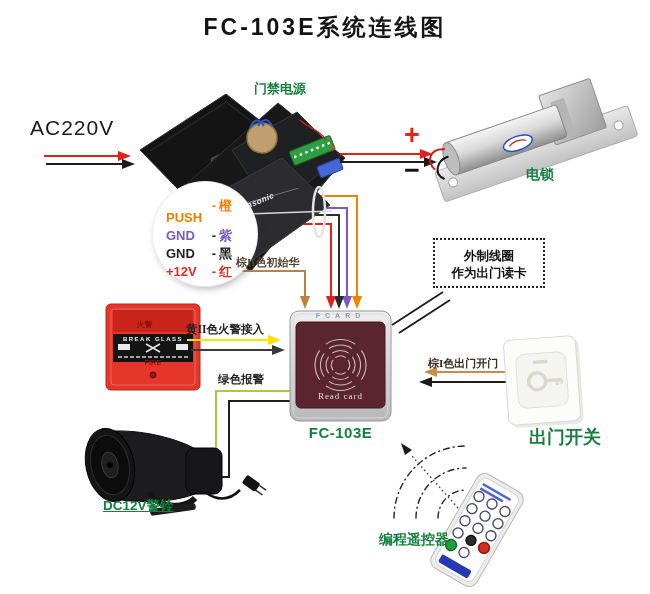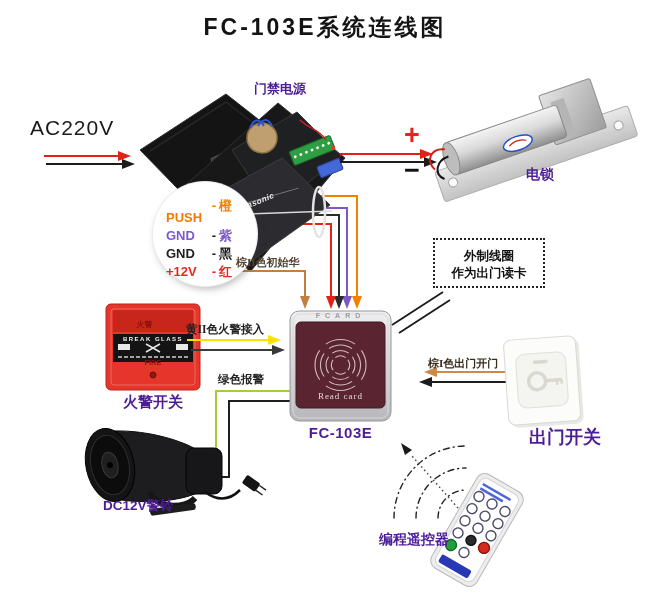--- a/index.html
+++ b/index.html
@@ -1,35 +1,35 @@
 <!DOCTYPE html>
 <html><head>
 <meta charset="utf-8">
 <style>
   html,body{margin:0;padding:0;background:#ffffff;}
   #canvas{position:relative;width:650px;height:594px;background:#ffffff;overflow:hidden;
           font-family:"Liberation Sans",sans-serif;}
   #wiring{position:absolute;left:0;top:0;}
-  .lbl{position:absolute;color:#4c1d95;white-space:nowrap;}
+  .lbl{position:absolute;color:#15803d;white-space:nowrap;}
   .sans{font-family:"Liberation Sans",sans-serif;}
   .serif{font-family:"Liberation Serif",serif;}
   .b{font-weight:bold;}
   .ctr{text-align:center;}
   #title{left:0;top:12px;width:650px;text-align:center;font-size:23px;font-weight:bold;letter-spacing:3px;color:#141414;}
   #psu-label{left:230px;top:80px;width:100px;font-size:13px;}
   #ac220v{left:30px;top:116px;font-size:21px;letter-spacing:1px;color:#1a1a1a;}
   #plus-sign{left:404px;top:120px;font-size:27px;font-weight:bold;color:#e8231c;}
   #minus-sign{left:404px;top:155px;font-size:27px;font-weight:bold;color:#111;}
   #lock-label{left:500px;top:166px;width:80px;font-size:14px;}
   #gnd-init{left:96px;top:264px;width:106px;text-align:right;font-size:12.5px;}
   #brown-init{left:236px;top:255px;font-size:11px;color:#51422f;}
   #fire-input{left:186px;top:322px;font-size:11.5px;color:#222;}
   #green-alarm{left:218px;top:372px;font-size:11.5px;color:#222;}
   #fire-label{left:104px;top:393px;width:98px;font-size:15px;}
-  #bell-label{left:103px;top:497px;font-size:13.5px;}
+  #bell-label{left:103px;top:497px;font-size:13.5px;text-decoration:underline;}
   #reader-label{left:290px;top:424px;width:101px;font-size:15px;letter-spacing:0.5px;}
   #exit-label{left:520px;top:425px;width:90px;font-size:18px;}
   #remote-label{left:379px;top:531px;font-size:14px;}
   #brown-exit{left:428px;top:356px;font-size:11px;color:#3a2d1e;}
   #coil-note{left:433px;top:238px;width:112px;height:50px;border:2px dotted #222;
              text-align:center;font-size:12.5px;line-height:17px;padding-top:8px;
              box-sizing:border-box;color:#111;background:#fff;}
   
   #fcard-text{left:292px;top:312px;width:97px;text-align:center;font-size:7px;letter-spacing:5px;color:#9b9ba1;}
   #readcard-text{left:294px;top:391px;width:93px;text-align:center;font-size:9px;letter-spacing:1px;color:#e6d6d6;}
@@ -322,21 +322,20 @@
   <div id="brown-exit" class="lbl serif b">棕I色出门开门</div>
 
   <div id="coil-note" class="lbl serif b" style="white-space:normal;">
     <div>外制线圈</div>
     <div>作为出门读卡</div>
   </div>
 
   <div id="fire-l1" class="lbl sans b">FIRE</div>
   <div id="fire-l2" class="lbl sans b">火警</div>
   <div id="break-glass" class="lbl sans b">BREAK GLASS</div>
-  <div id="fire-label" class="lbl serif b ctr">火警开关</div>
 
   <div id="fcard-text" class="lbl sans b">FCARD</div>
   <div id="readcard-text" class="lbl serif">Read card</div>
   <div id="reader-label" class="lbl sans b ctr">FC-103E</div>
 
   <div id="bell-label" class="lbl sans b">DC12V警铃</div>
   <div id="exit-label" class="lbl serif b ctr">出门开关</div>
   <div id="remote-label" class="lbl serif b">编程遥控器</div>
 
 </div>

